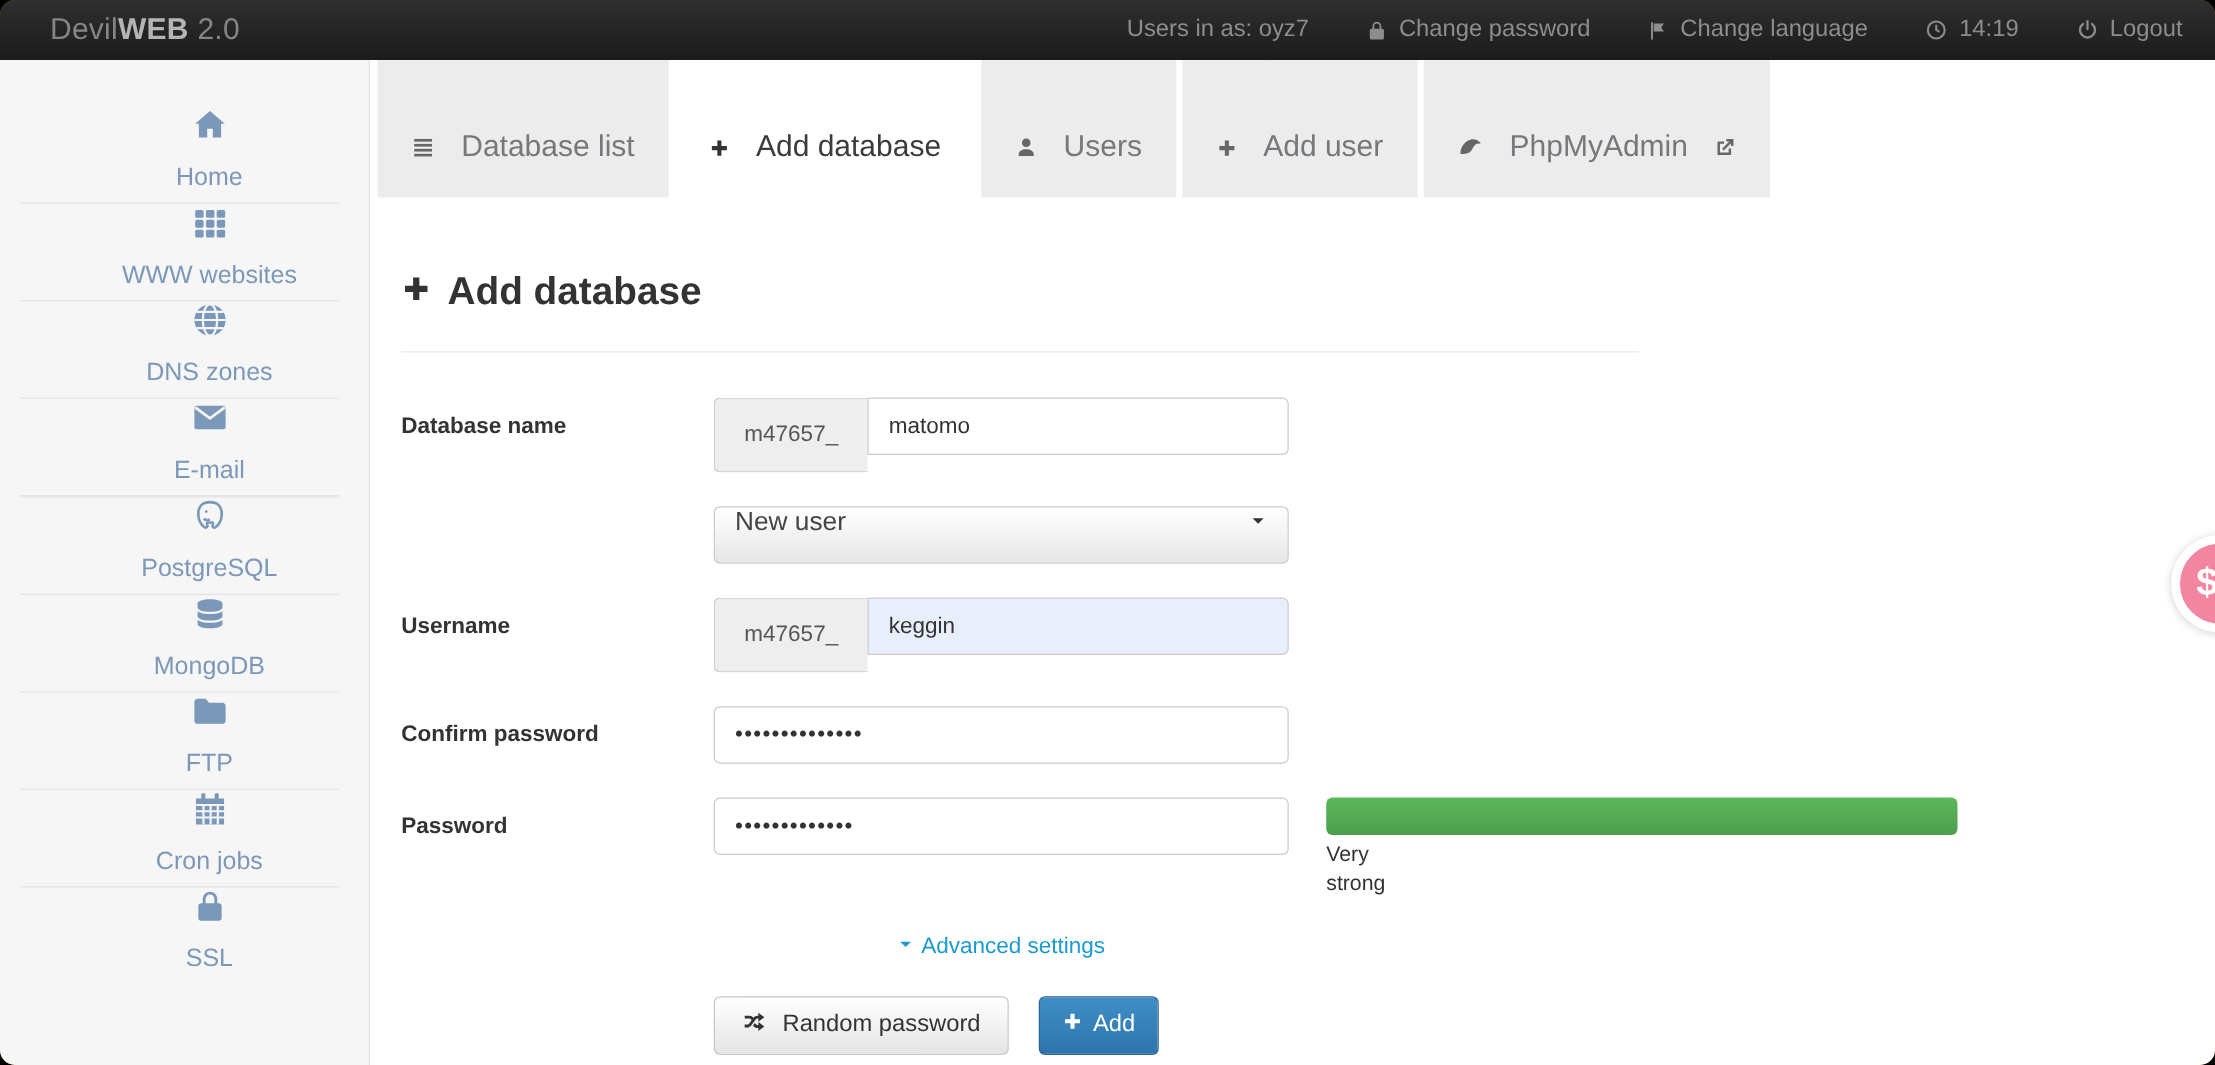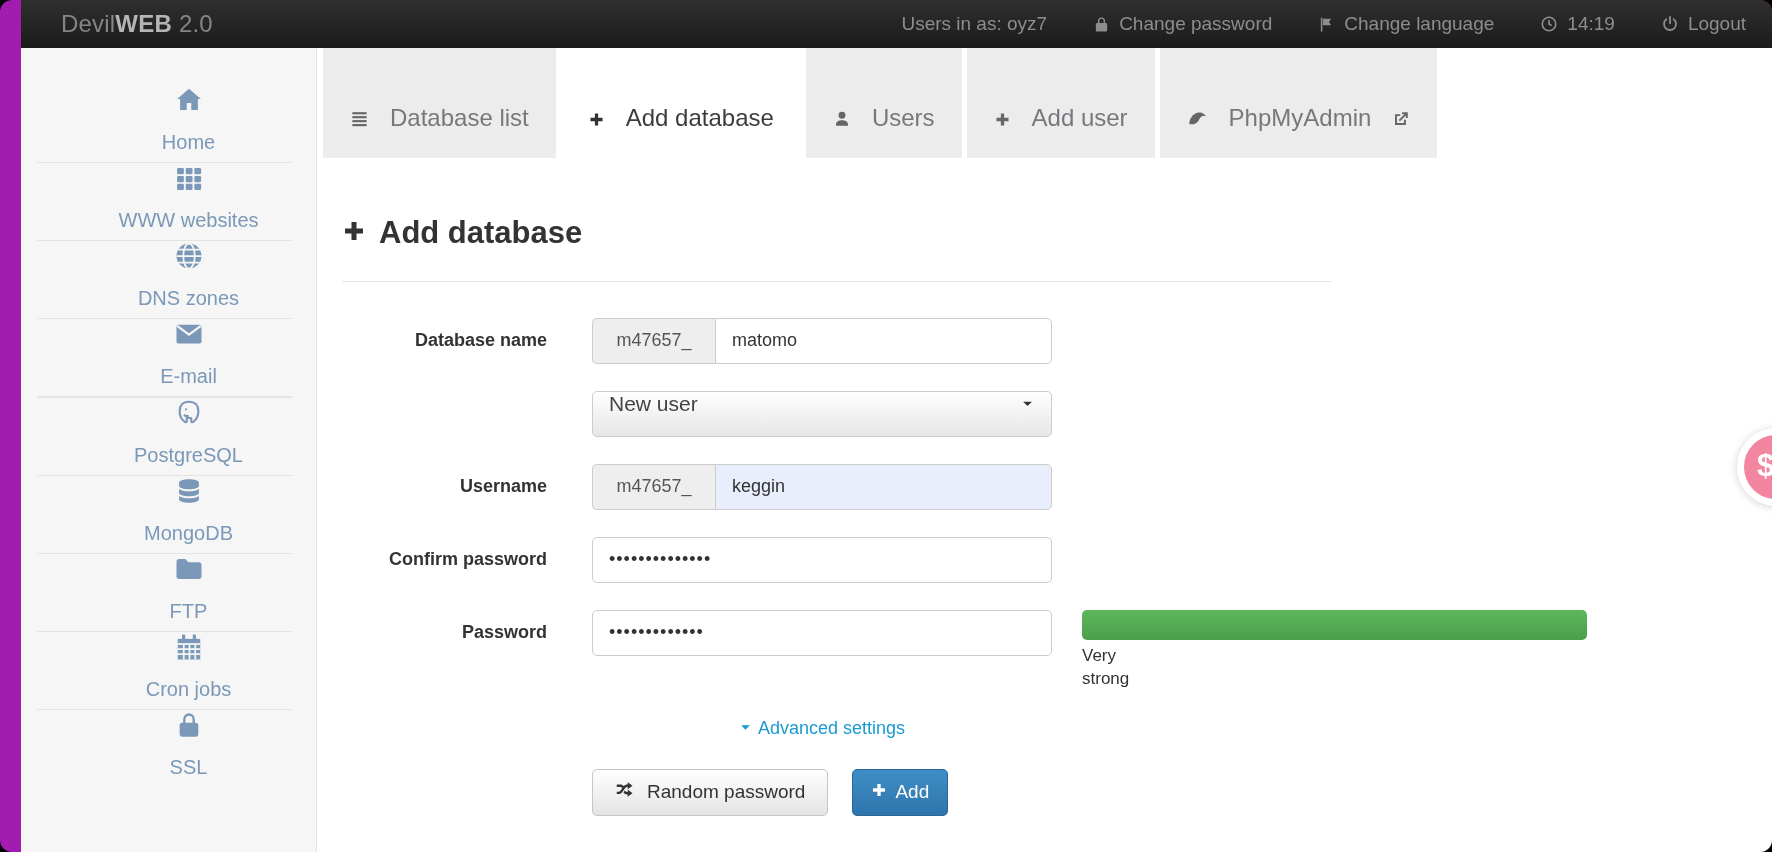--- a/index.html
+++ b/index.html
@@ -1,21 +1,20 @@
 <!DOCTYPE html>
 <html><head>
 <meta charset="utf-8">
 <style>
   html,body{margin:0;padding:0;background:#000;}
   *{box-sizing:border-box;}
   .window{
-    position:relative;width:1772px;height:852px;background:#a21caf;
+    position:relative;width:1772px;height:852px;background:#a16207;
     border-radius:12px;overflow:hidden;
     font-family:"Liberation Sans","DejaVu Sans",sans-serif;
-    padding-left:21px;
   }
   
   .topbar{
     height:48px;background:linear-gradient(#2f2f2f,#1b1b1b);
     display:flex;align-items:center;padding:0 26px 0 40px;color:#8d8d8d;
   }
   .logo{font-size:24px;letter-spacing:.2px;white-space:nowrap;}
   .logo .l1{color:#858585;}
   .logo .l2{color:#b5b5b5;font-weight:700;}
   .logo .l3{color:#858585;margin-left:7px;}
@@ -50,25 +49,25 @@
   .tab svg{margin-bottom:-2px;color:#666;}
   .tab.active{background:#fff;color:#3a3d40;}
   .tab.active svg{color:#333;}
   
   .page{padding:36px 0 0 25px;}
   .page-title{display:flex;align-items:center;gap:13px;font-size:31px;font-weight:700;color:#333;}
   .page-title svg{color:#333;}
   .rule{width:990px;height:1px;background:#e6e6e6;margin-top:30px;}
   .form{margin-top:36px;}
   .frow{display:flex;align-items:flex-start;margin-bottom:27px;}
-  .flabel{width:250px;flex:none;text-align:right;padding:12px 45px 0 0;font-weight:700;font-size:18px;color:#333;}
+  .flabel{width:250px;flex:none;padding:12px 45px 0 0;font-weight:700;font-size:18px;color:#333;}
   .spacer-label{width:250px;flex:none;}
   .igroup{display:flex;width:460px;flex:none;}
   .iaddon{
-    width:123px;flex:none;height:46px;background:#eee;border:1px solid #ccc;border-right:0;
+    width:123px;flex:none;height:60px;background:#eee;border:1px solid #ccc;border-right:0;
     border-radius:5px 0 0 5px;display:flex;align-items:center;justify-content:center;
     color:#555;font-size:18px;
   }
   .itext{
     flex:1;min-width:0;height:46px;border:1px solid #ccc;border-radius:0 5px 5px 0;
     padding:0 16px;font-size:18px;color:#333;background:#fff;outline:none;
     font-family:"Liberation Sans","DejaVu Sans",sans-serif;
   }
   .itext.autofill{background:#e8eefb;}
   .iplain{

